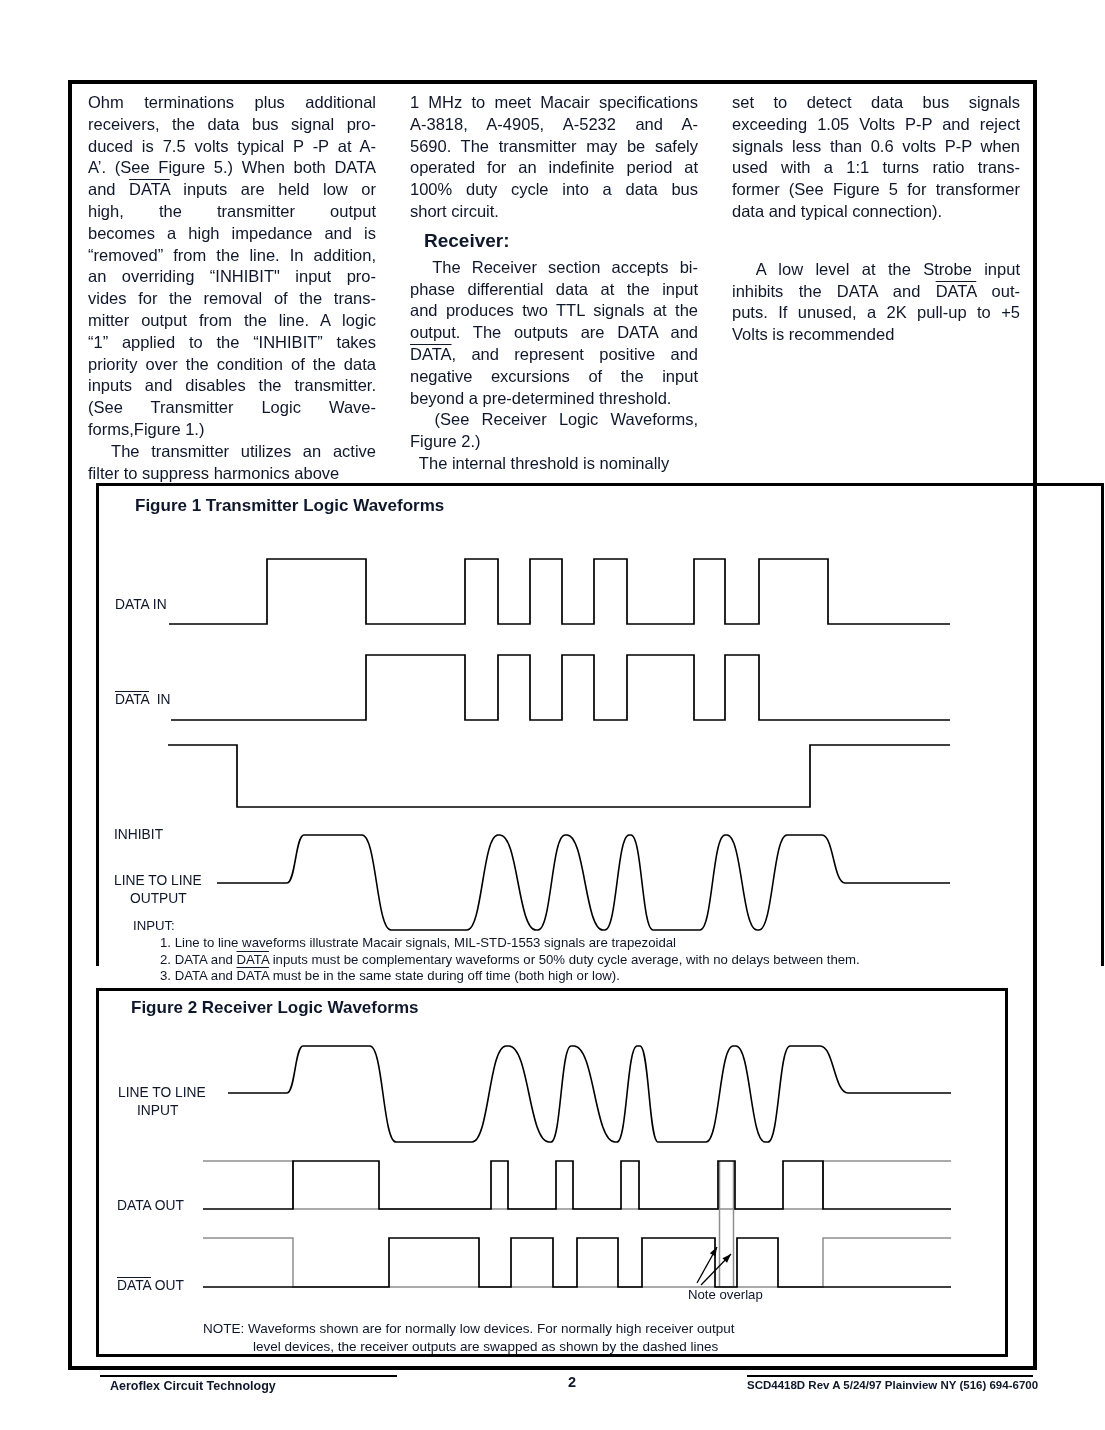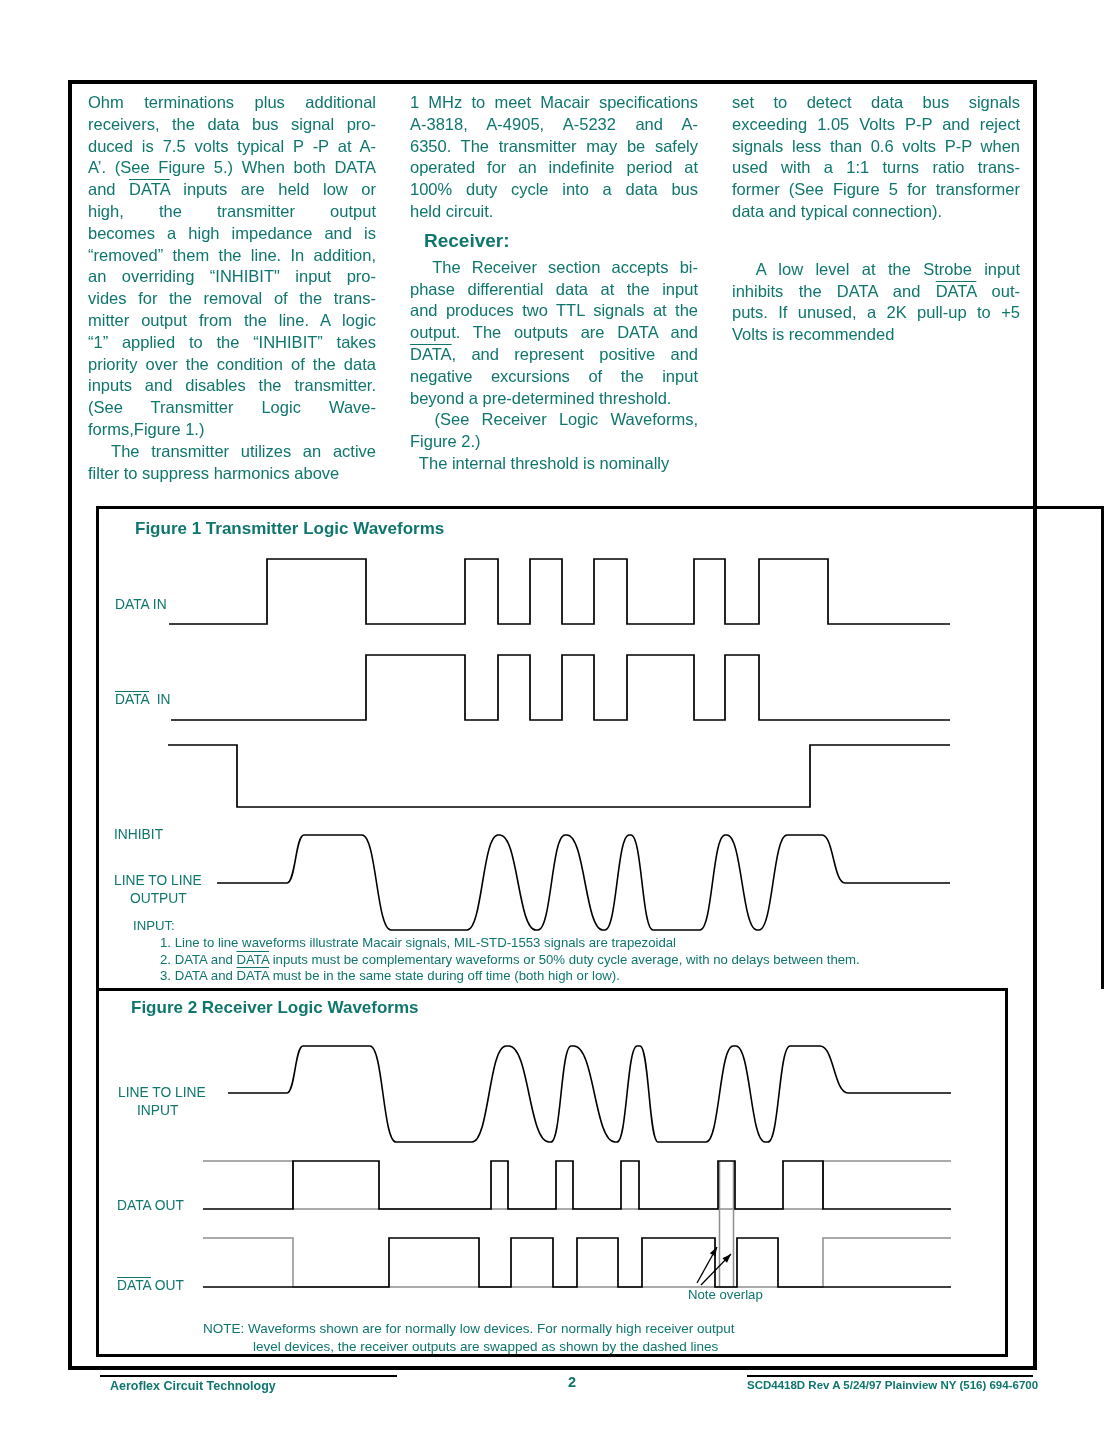--- a/index.html
+++ b/index.html
@@ -1,29 +1,29 @@
 <!DOCTYPE html>
 <html><head>
 <meta charset="utf-8">
 <style>
   html,body{margin:0;padding:0;background:#ffffff;}
   .page{position:relative;width:1105px;height:1430px;background:#fff;overflow:hidden;
-        font-family:"Liberation Sans",sans-serif;color:#0f766e;}
+        font-family:"Liberation Sans",sans-serif;color:#0f172a;}
   .outer-frame{position:absolute;left:68px;top:80px;width:969px;height:1290px;
         border:4px solid #000;box-sizing:border-box;}
   
   .columns-wrap{position:absolute;left:88px;top:92px;width:932px;display:flex;gap:34px;}
   .col{width:288px;font-size:16.5px;line-height:21.8px;}
   .ln{white-space:nowrap;}
   .jl{white-space:normal;text-align:justify;text-align-last:justify;}
   .col-h{font-weight:bold;font-size:19px;line-height:24px;margin:6px 0 4px 14px;}
   .ov{text-decoration:overline;}
   
   .figbox{position:absolute;left:96px;box-sizing:border-box;border:3px solid #000;background:transparent;}
-  .fig1{top:506px;width:1008px;height:483px;border-bottom:none;}
+  .fig1{top:483px;width:1008px;height:483px;border-bottom:none;}
   .fig2{top:988px;width:912px;height:369px;}
   .fig-title{font-weight:bold;font-size:17px;}
   .fig1 .fig-title{margin:10px 0 0 36px;}
   .fig2 .fig-title{margin:7px 0 0 32px;}
   
   .wave-layer{position:absolute;left:0;top:0;width:1105px;height:1430px;pointer-events:none;}
   .wl{position:absolute;font-size:13.8px;line-height:17px;white-space:pre;text-align:right;}
   
   .notes1{position:absolute;left:133px;top:918px;font-size:13.2px;line-height:16.8px;}
   .notes1 .nl{padding-left:27px;}
@@ -49,39 +49,39 @@
 
   <div class="columns-wrap">
     <div class="col">
         <div class="ln jl">Ohm terminations plus additional</div>
         <div class="ln jl">receivers, the data bus signal pro-</div>
         <div class="ln jl">duced is 7.5 volts typical P -P at A-</div>
         <div class="ln jl">A’. (See Figure 5.) When both DATA</div>
         <div class="ln jl">and <span class="ov">DATA</span> inputs are held low or</div>
         <div class="ln jl">high, the transmitter output</div>
         <div class="ln jl">becomes a high impedance and is</div>
-        <div class="ln jl">“removed” them the line. In addition,</div>
+        <div class="ln jl">“removed” from the line. In addition,</div>
         <div class="ln jl">an overriding “INHIBIT" input pro-</div>
         <div class="ln jl">vides for the removal of the trans-</div>
         <div class="ln jl">mitter output from the line. A logic</div>
         <div class="ln jl">“1” applied to the “INHIBIT” takes</div>
         <div class="ln jl">priority over the condition of the data</div>
         <div class="ln jl">inputs and disables the transmitter.</div>
         <div class="ln jl">(See Transmitter Logic Wave-</div>
         <div class="ln">forms,Figure 1.)</div>
         <div class="ln jl">&nbsp; The transmitter utilizes an active</div>
         <div class="ln">filter to suppress harmonics above</div>
       </div>
     <div class="col">
         <div class="ln jl">1 MHz to meet Macair specifications</div>
         <div class="ln jl">A-3818, A-4905, A-5232 and A-</div>
-        <div class="ln jl">6350. The transmitter may be safely</div>
+        <div class="ln jl">5690. The transmitter may be safely</div>
         <div class="ln jl">operated for an indefinite period at</div>
         <div class="ln jl">100% duty cycle into a data bus</div>
-        <div class="ln">held circuit.</div>
+        <div class="ln">short circuit.</div>
         <div class="col-h">Receiver:</div>
         <div class="ln jl">&nbsp; The Receiver section accepts bi-</div>
         <div class="ln jl">phase differential data at the input</div>
         <div class="ln jl">and produces two TTL signals at the</div>
         <div class="ln jl">output. The outputs are DATA  and</div>
         <div class="ln jl"><span class="ov">DATA</span>, and represent positive and</div>
         <div class="ln jl">negative excursions of the input</div>
         <div class="ln">beyond a pre-determined threshold.</div>
         <div class="ln jl">&nbsp; (See Receiver Logic Waveforms,</div>
         <div class="ln">Figure 2.)</div>

